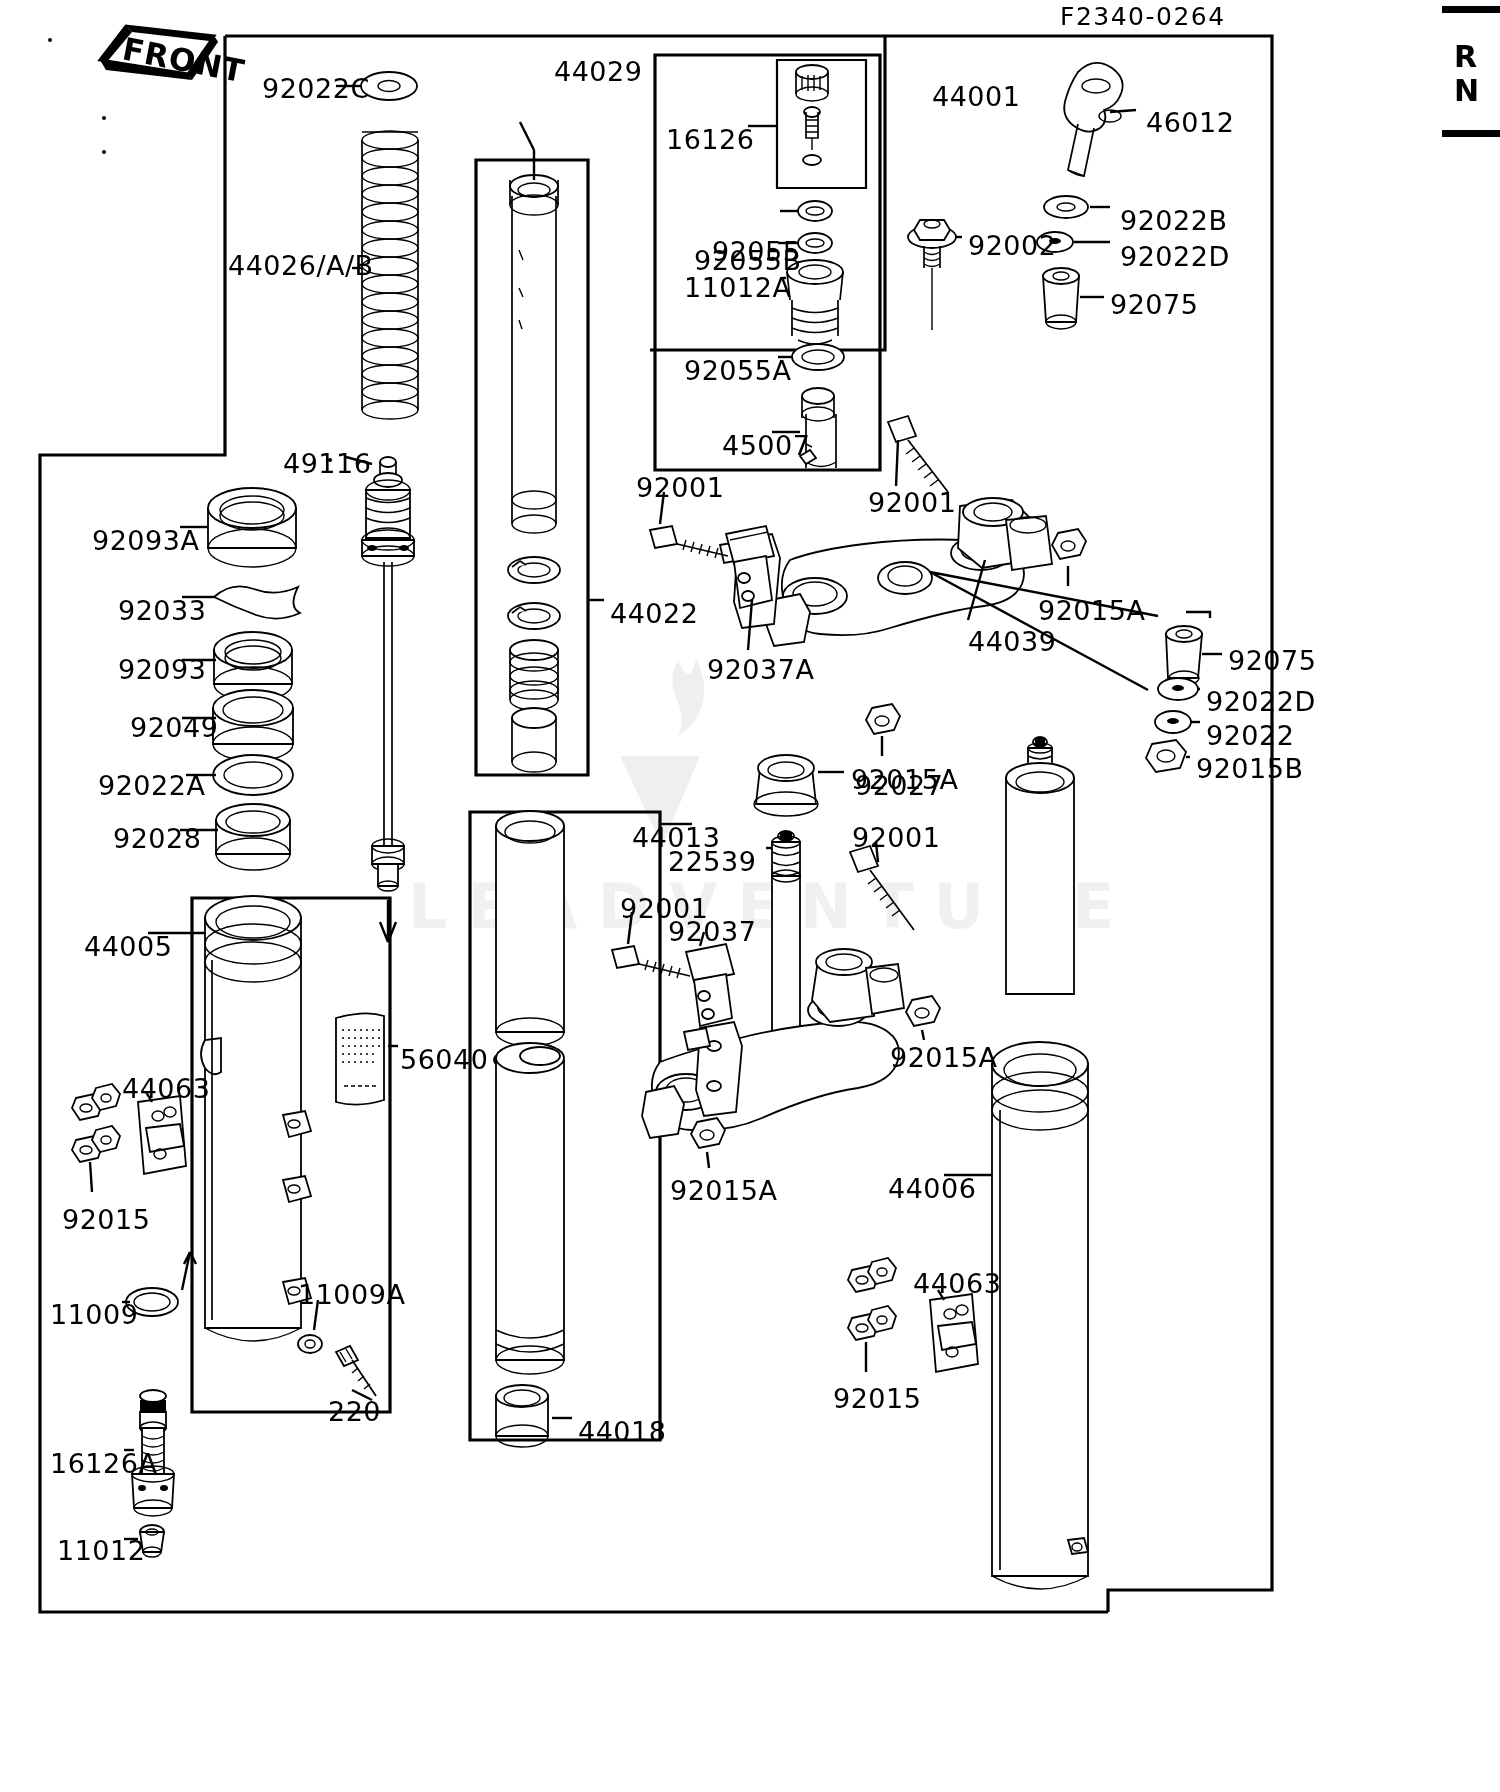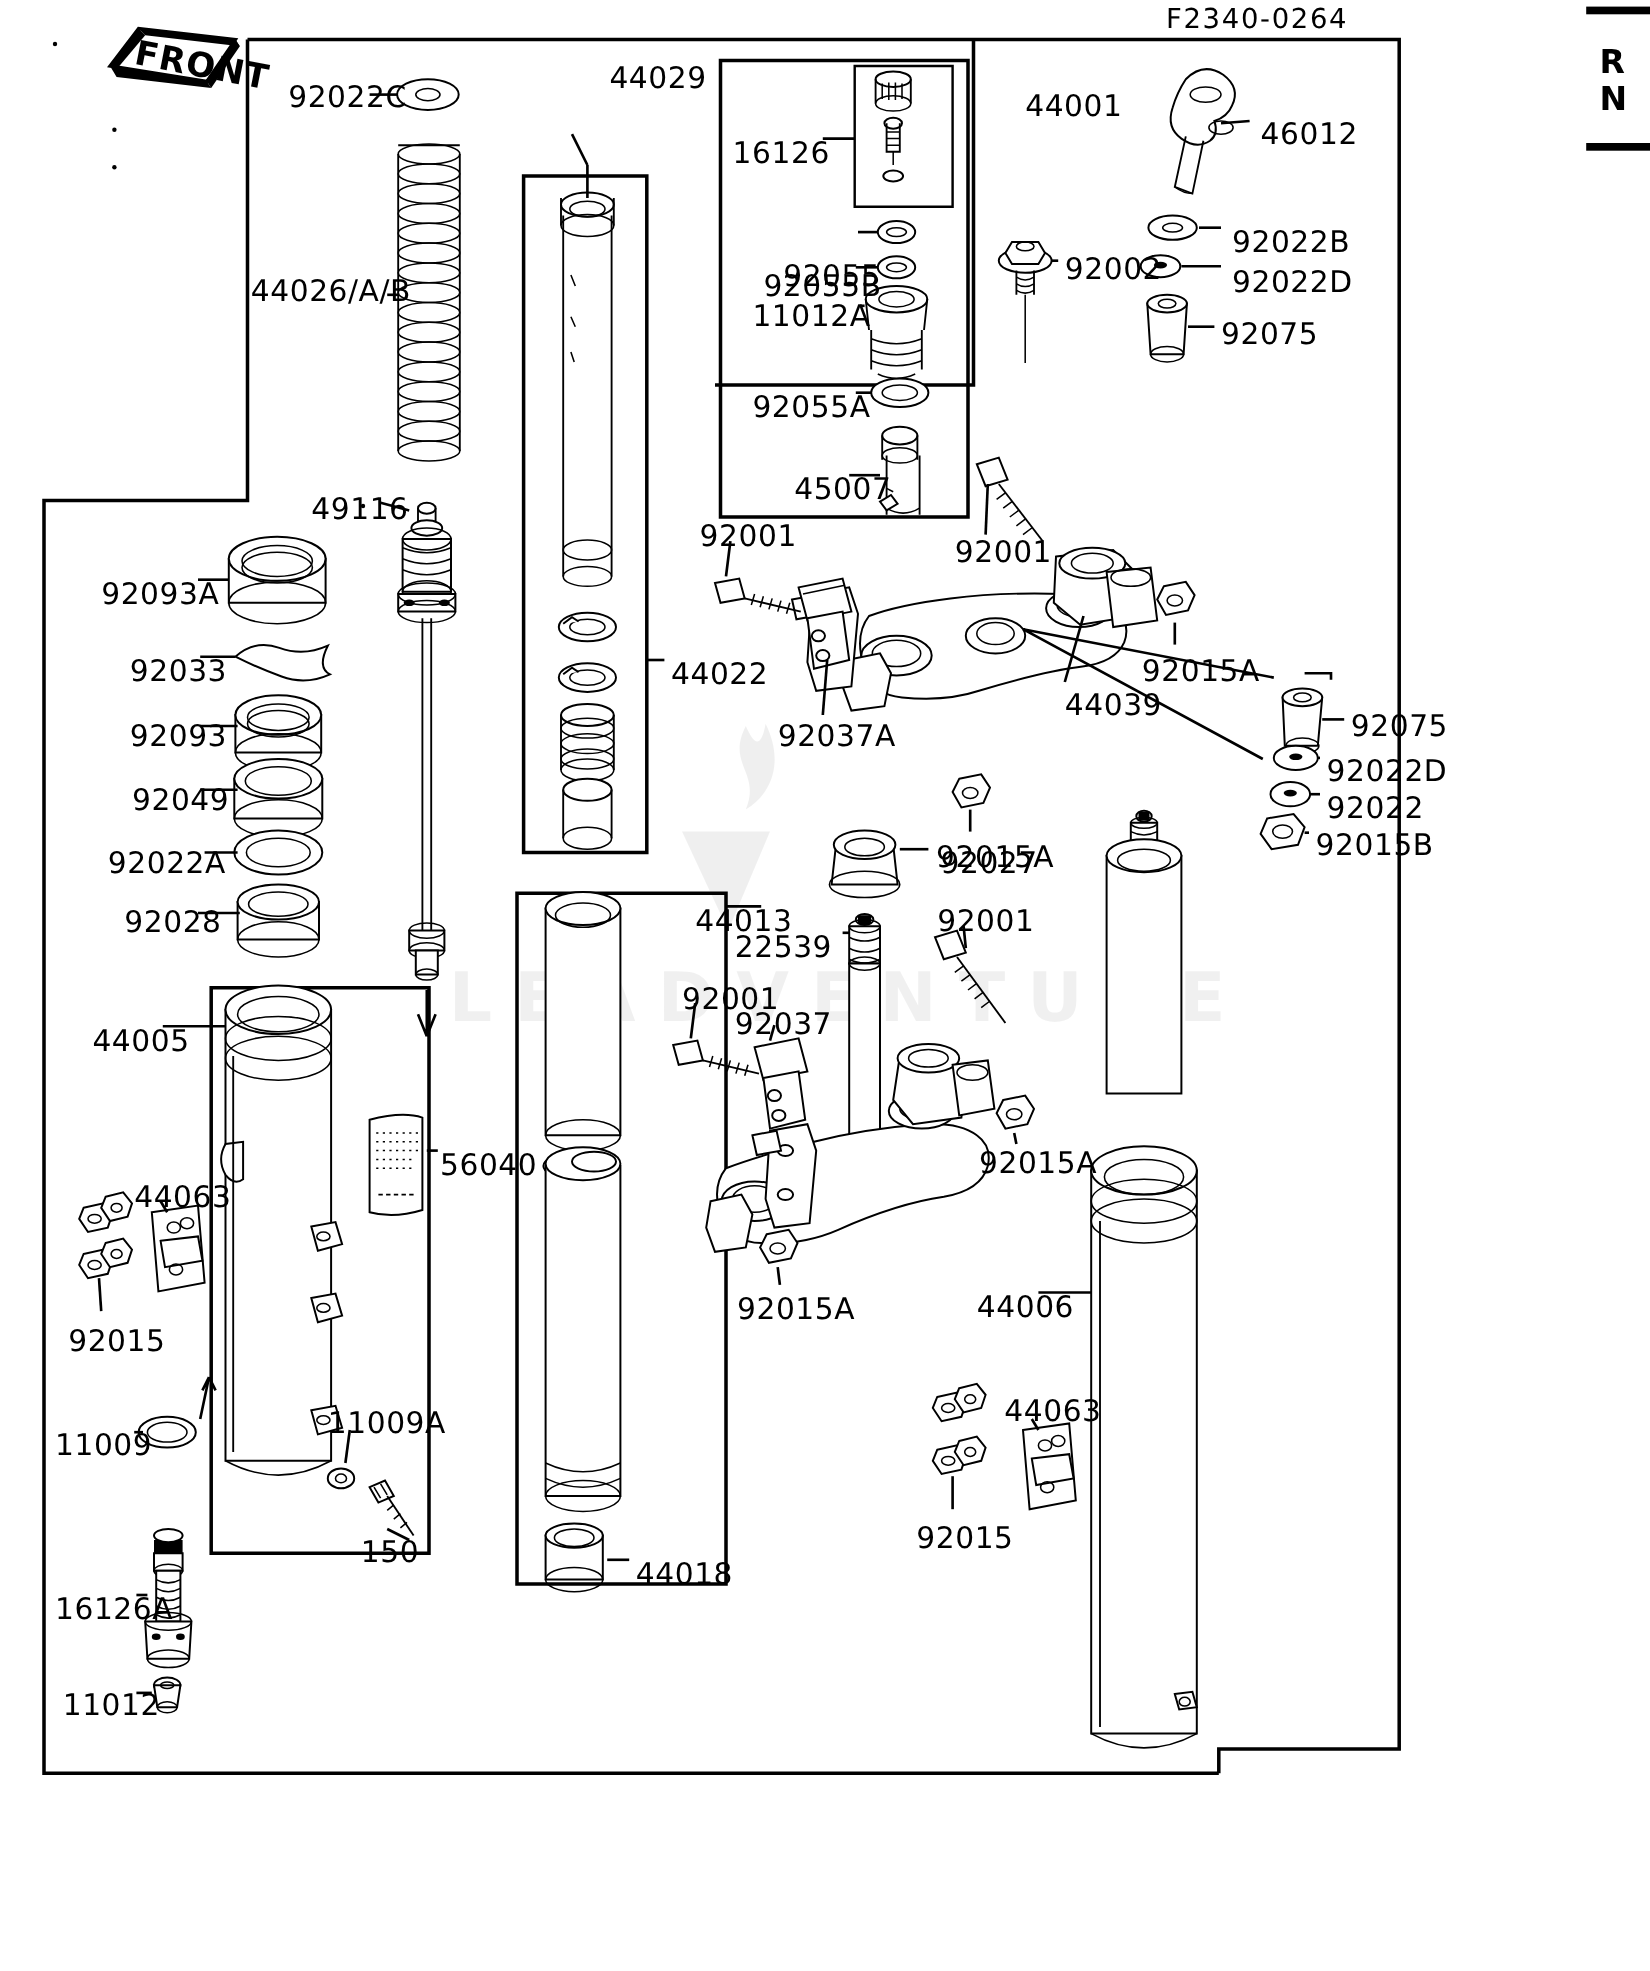--- a/index.html
+++ b/index.html
@@ -604,21 +604,21 @@
       <div class="lbl" style="left: 1120px; top: 243px;">92022D</div>
       <div class="lbl" style="left: 1110px; top: 291px;">92075</div>
       <div class="lbl" style="left: 684px; top: 357px;">92055A</div>
       <div class="lbl" style="left: 722px; top: 432px;">45007</div>
       <div class="lbl" style="left: 636px; top: 474px;">92001</div>
       <div class="lbl" style="left: 868px; top: 489px;">92001</div>
       <div class="lbl" style="left: 283px; top: 450px;">49116</div>
       <div class="lbl" style="left: 92px; top: 527px;">92093A</div>
       <div class="lbl" style="left: 118px; top: 597px;">92033</div>
       <div class="lbl" style="left: 118px; top: 656px;">92093</div>
-      <div class="lbl" style="left: 120px; top: 714px;">92049</div>
+      <div class="lbl" style="left: 130px; top: 714px;">92049</div>
       <div class="lbl" style="left: 98px; top: 772px;">92022A</div>
       <div class="lbl" style="left: 113px; top: 825px;">92028</div>
       <div class="lbl" style="left: 610px; top: 600px; text-align: center;">44022</div>
       <div class="lbl" style="left: 707px; top: 656px;">92037A</div>
       <div class="lbl" style="left: 968px; top: 628px;">44039</div>
       <div class="lbl" style="left: 1038px; top: 597px;">92015A</div>
       <div class="lbl" style="left: 851px; top: 766px;">92015A</div>
       <div class="lbl" style="left: 1228px; top: 647px;">92075</div>
       <div class="lbl" style="left: 1206px; top: 688px;">92022D</div>
       <div class="lbl" style="left: 1206px; top: 722px;">92022</div>
@@ -631,21 +631,21 @@
       <div class="lbl" style="left: 668px; top: 918px;">92037</div>
       <div class="lbl" style="left: 84px; top: 933px;">44005</div>
       <div class="lbl" style="left: 400px; top: 1046px;">56040</div>
       <div class="lbl" style="left: 890px; top: 1044px;">92015A</div>
       <div class="lbl" style="left: 122px; top: 1075px;">44063</div>
       <div class="lbl" style="left: 62px; top: 1206px;">92015</div>
       <div class="lbl" style="left: 670px; top: 1177px;">92015A</div>
       <div class="lbl" style="left: 888px; top: 1175px;">44006</div>
       <div class="lbl" style="left: 298px; top: 1281px;">11009A</div>
       <div class="lbl" style="left: 50px; top: 1301px;">11009</div>
-      <div class="lbl" style="left: 328px; top: 1398px;">150</div>
+      <div class="lbl" style="left: 328px; top: 1398px;">220</div>
       <div class="lbl" style="left: 913px; top: 1270px;">44063</div>
       <div class="lbl" style="left: 833px; top: 1385px;">92015</div>
       <div class="lbl" style="left: 50px; top: 1450px;">16126A</div>
       <div class="lbl" style="left: 578px; top: 1418px;">44018</div>
       <div class="lbl" style="left: 57px; top: 1537px;">11012</div>
     </div>
 
 </div>
 
 </body></html>

